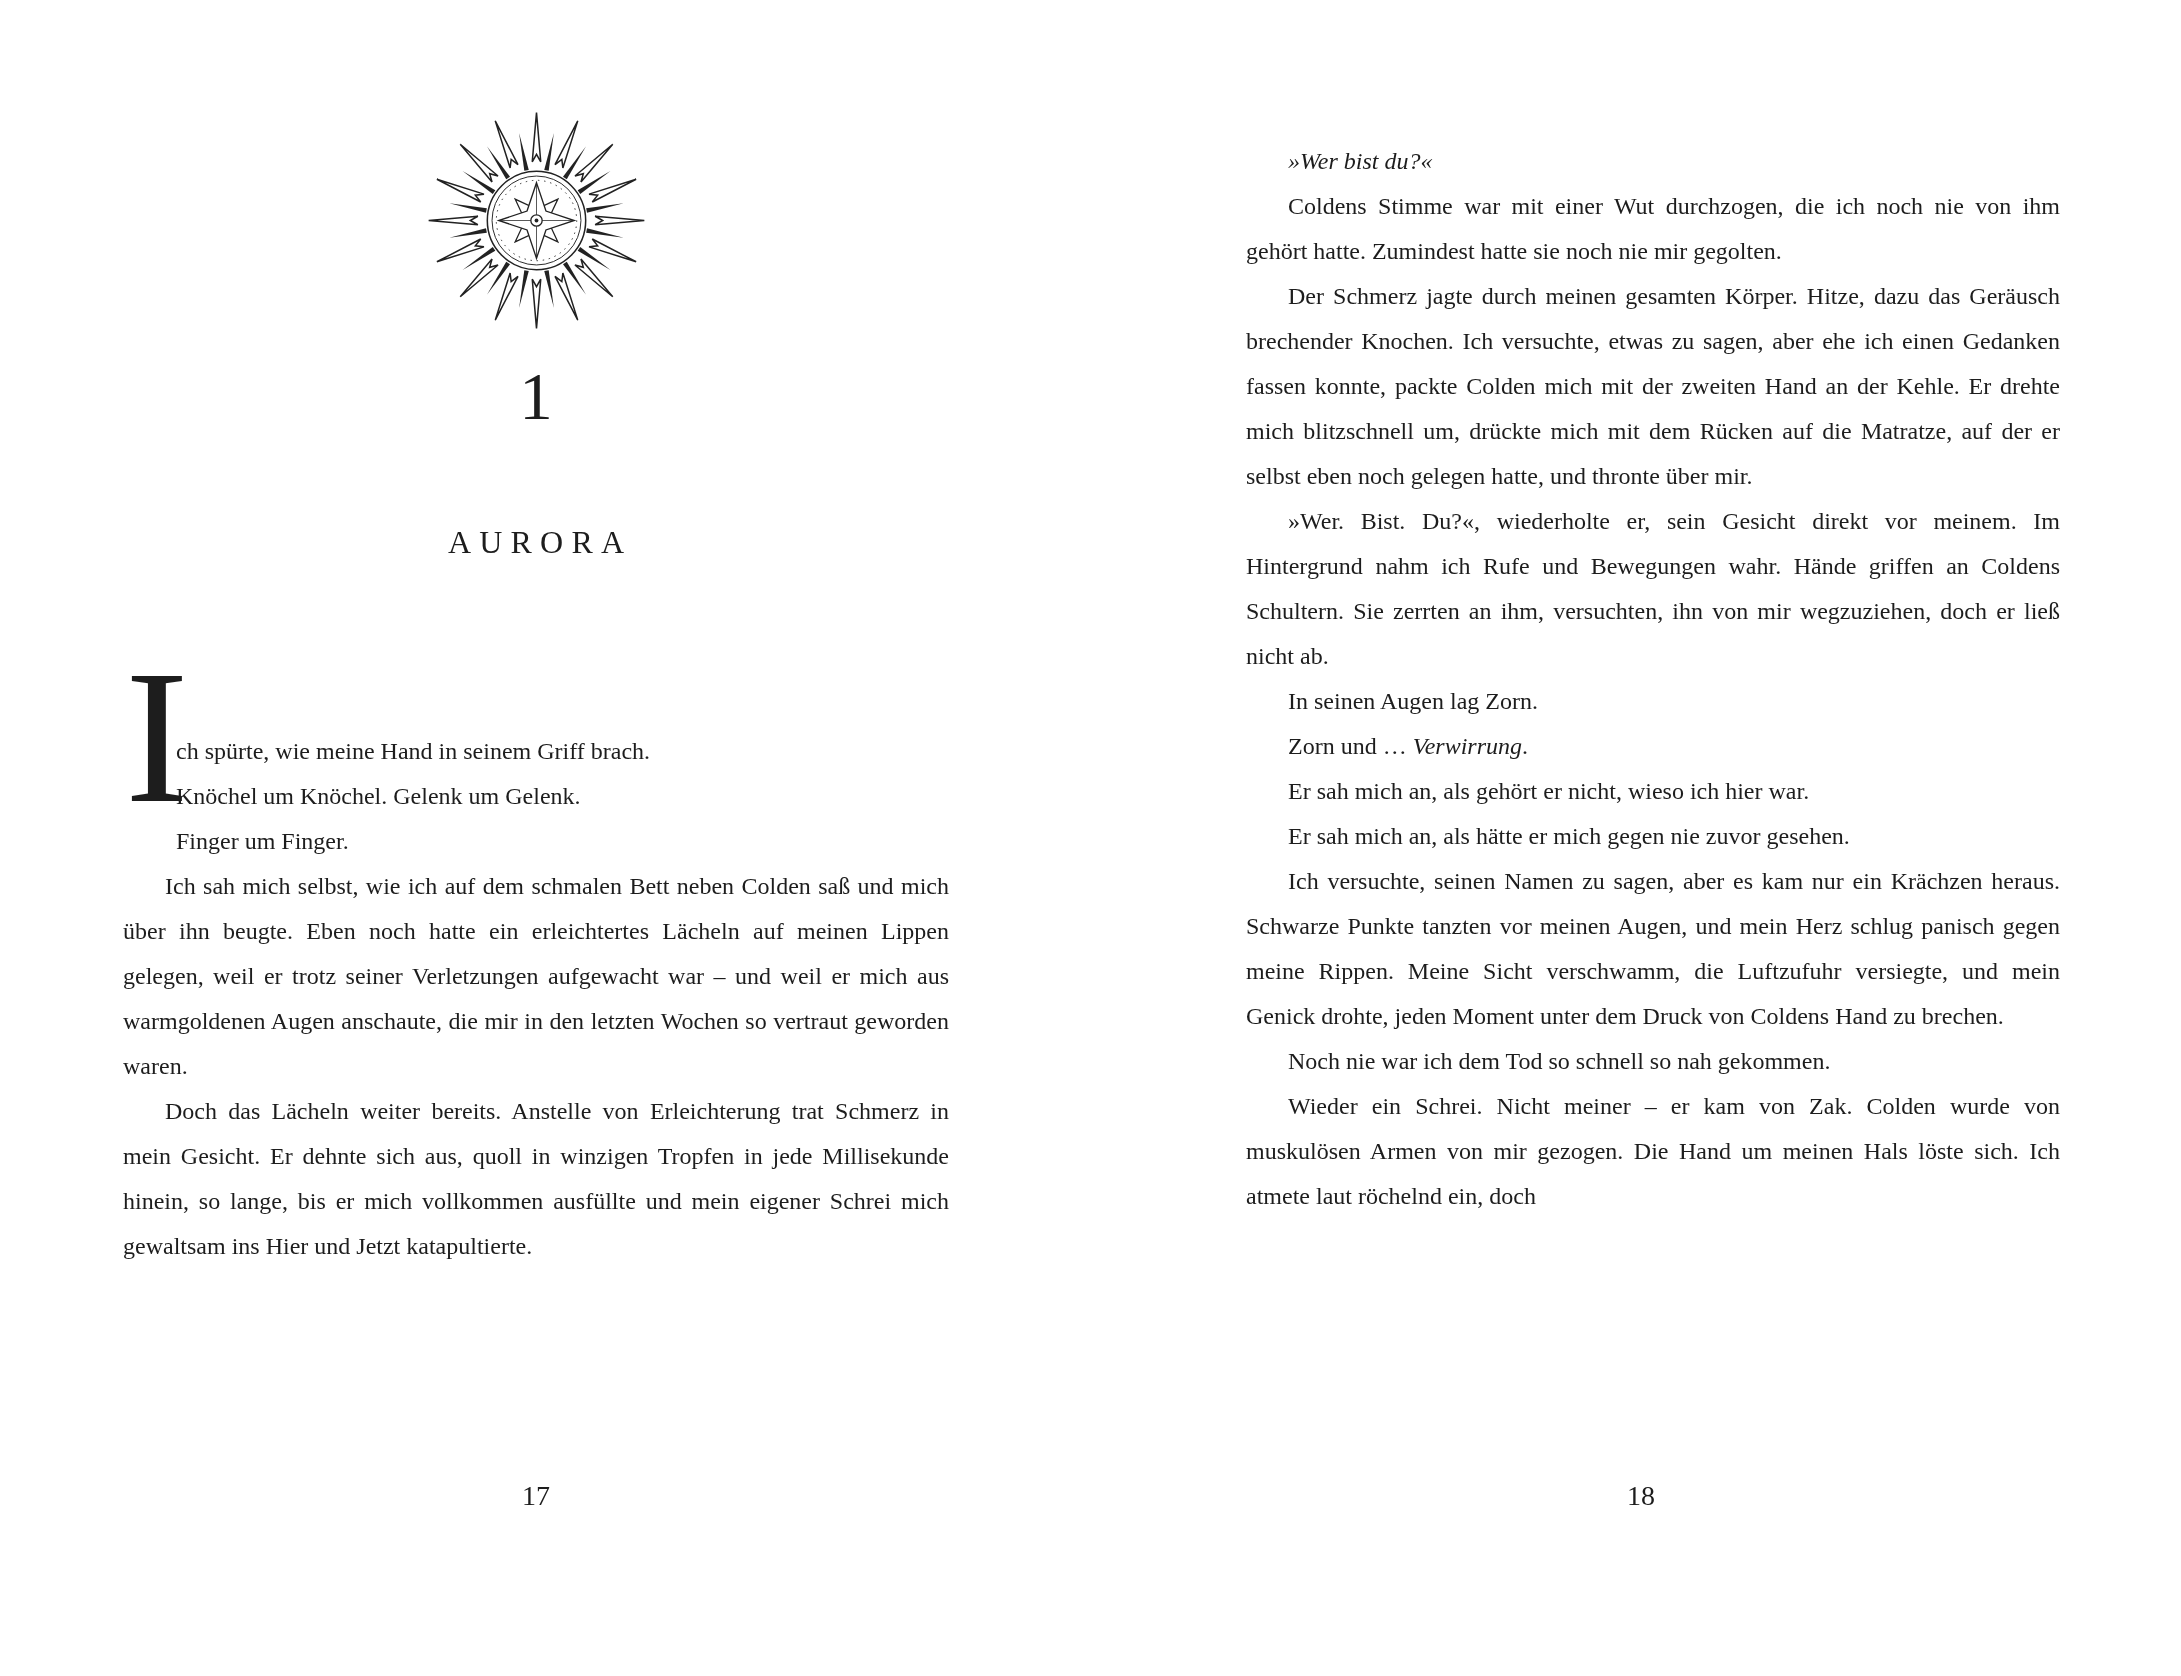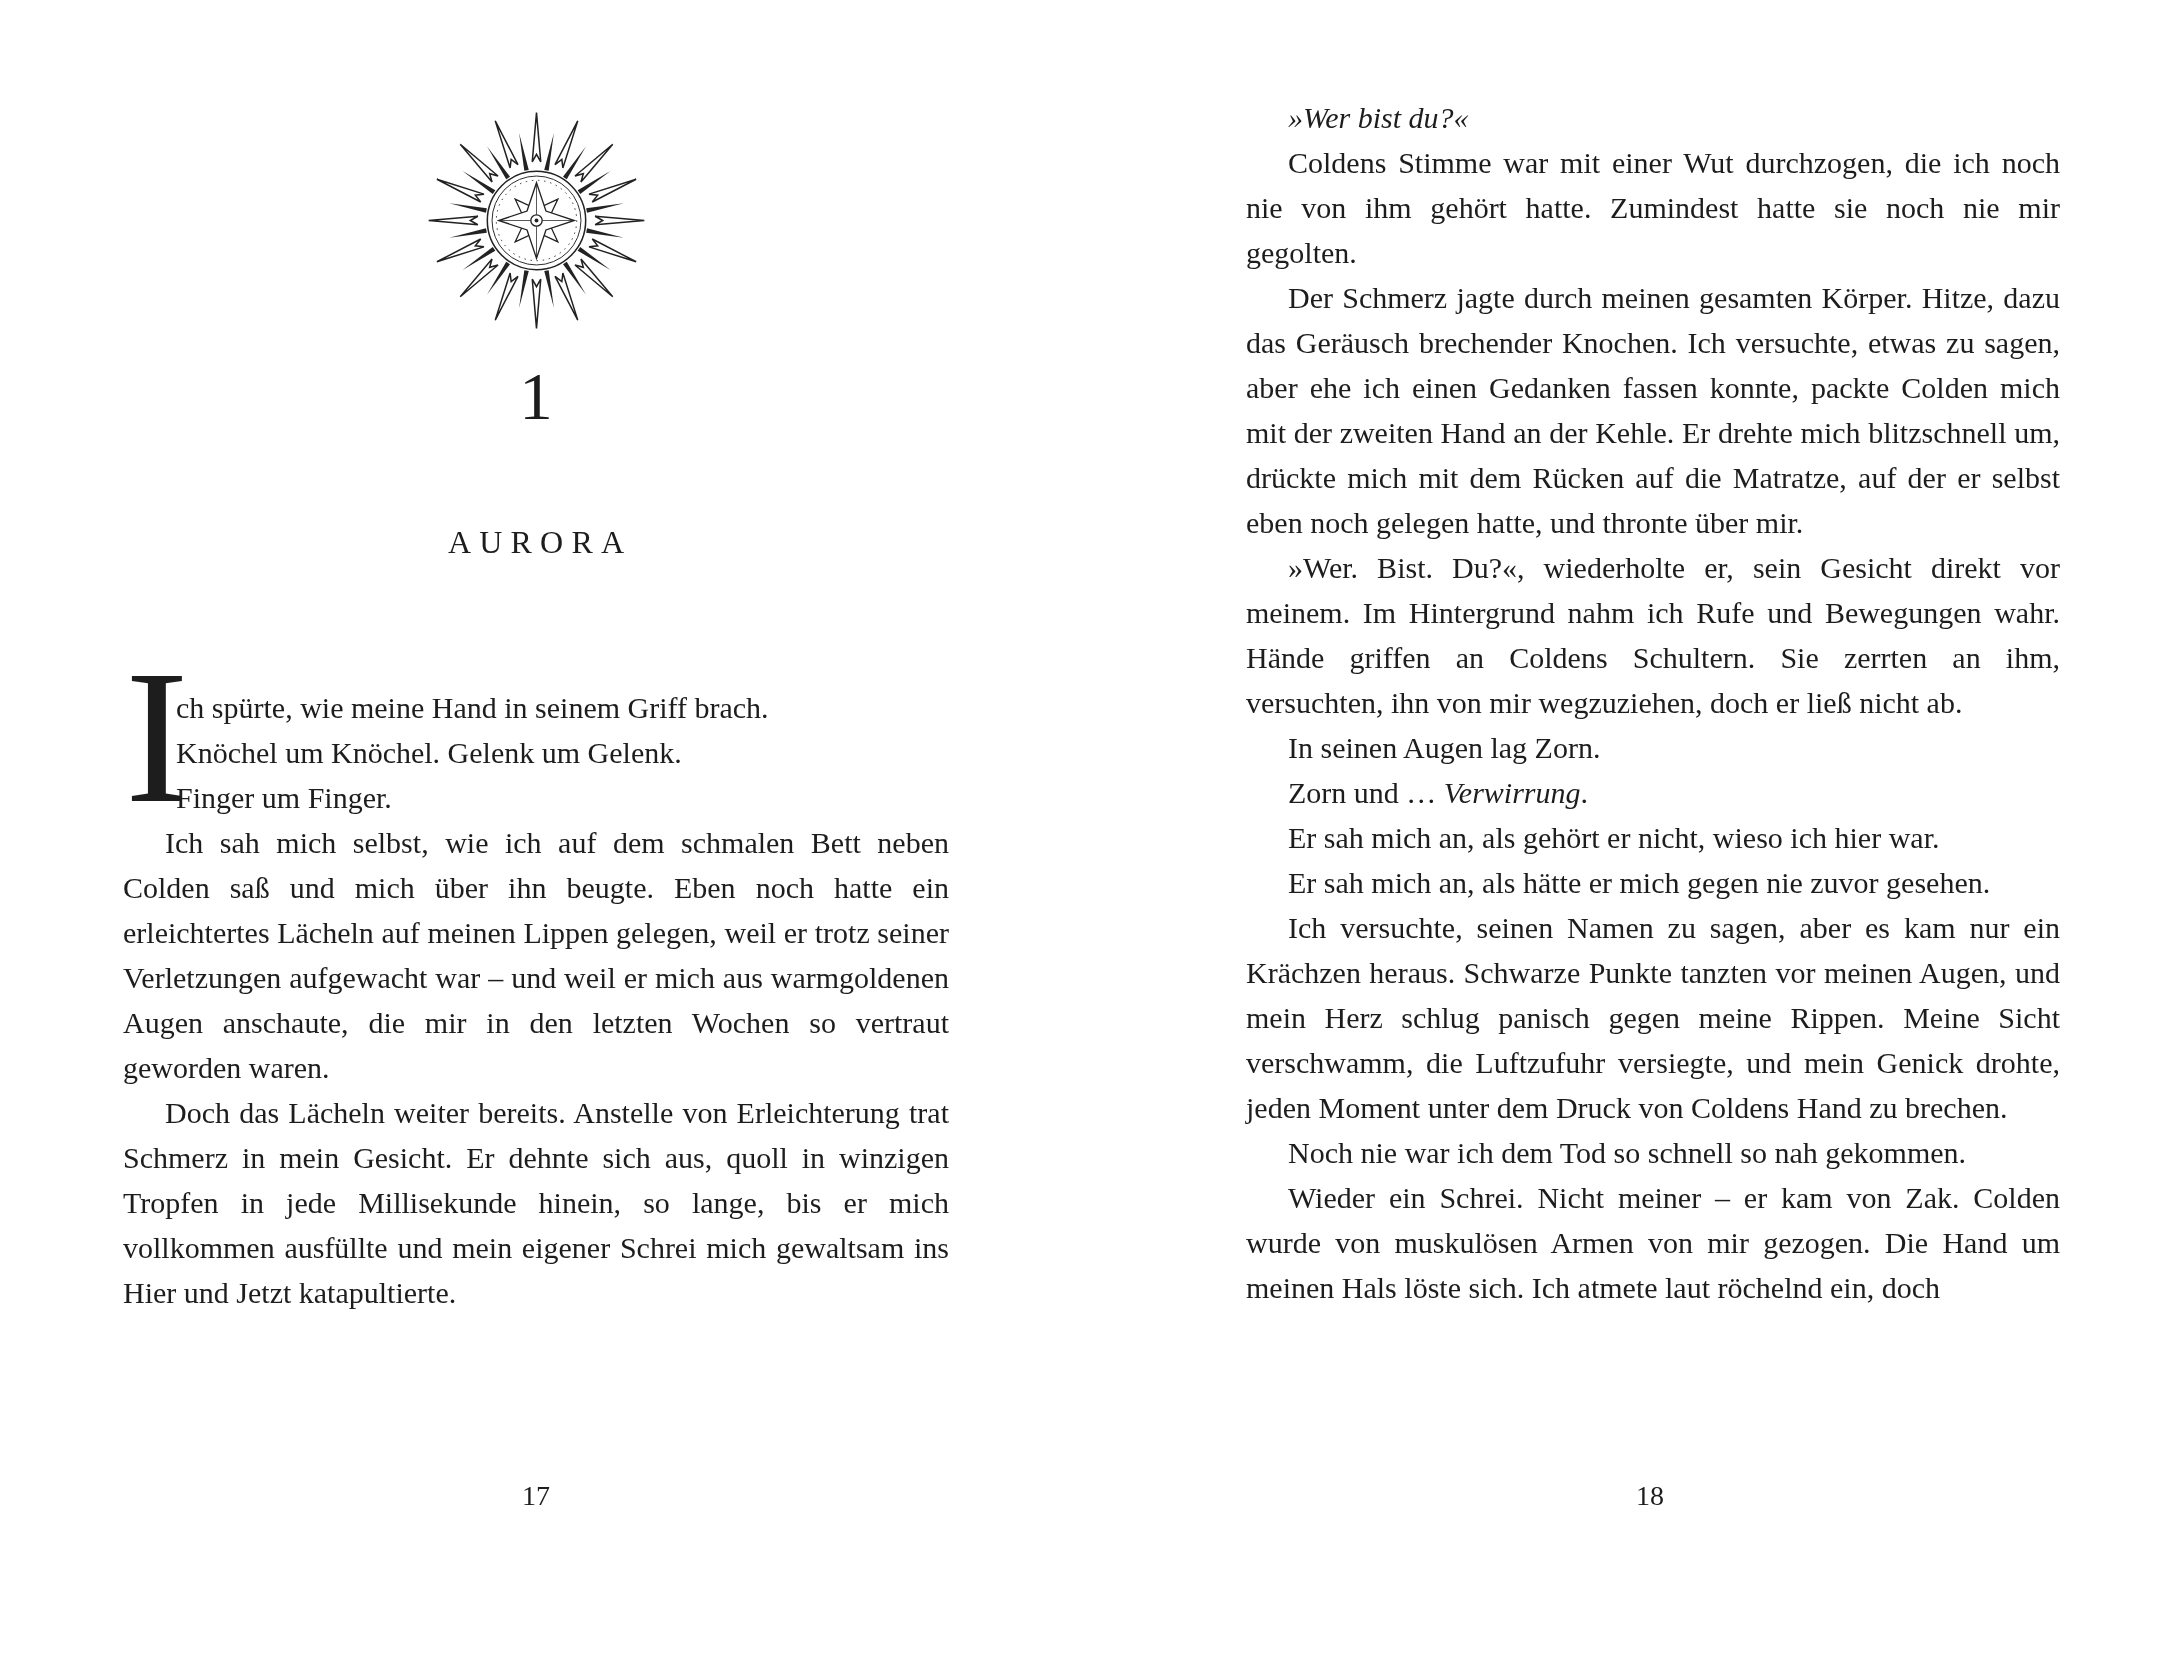--- a/index.html
+++ b/index.html
@@ -35,23 +35,24 @@
   }
   .chapter-title {
     margin-top: 93px;
     font-size: 32px;
     line-height: 36px;
     letter-spacing: 8.2px;
     text-indent: 8.2px; 
   }
 
   .body-text {
-    font-size: 30px;
+    font-size: 24px;
     line-height: 45px;
     text-align: justify;
+    margin-top: 44px;
   }
   .body-left {
     position: absolute;
     top: 685px;
     left: 123px;
     width: 826px;
   }
   .body-right {
     position: absolute;
     top: 95px;
@@ -76,21 +77,21 @@
   }
 
   .page-number {
     position: absolute;
     top: 1473px;
     font-size: 28px;
     line-height: 45px;
     text-align: center;
   }
   .page-number.left  { left: 123px; width: 826px; font-family: Liberation Serif, serif; }
-  .page-number.right { left: 152px; width: 814px; }
+  .page-number.right { left: 143px; width: 814px; }
 
   .ornament svg { display: block; }
 </style>
 </head>
 <body>
 
 <div class="spread">
 
   <div class="page">
 

